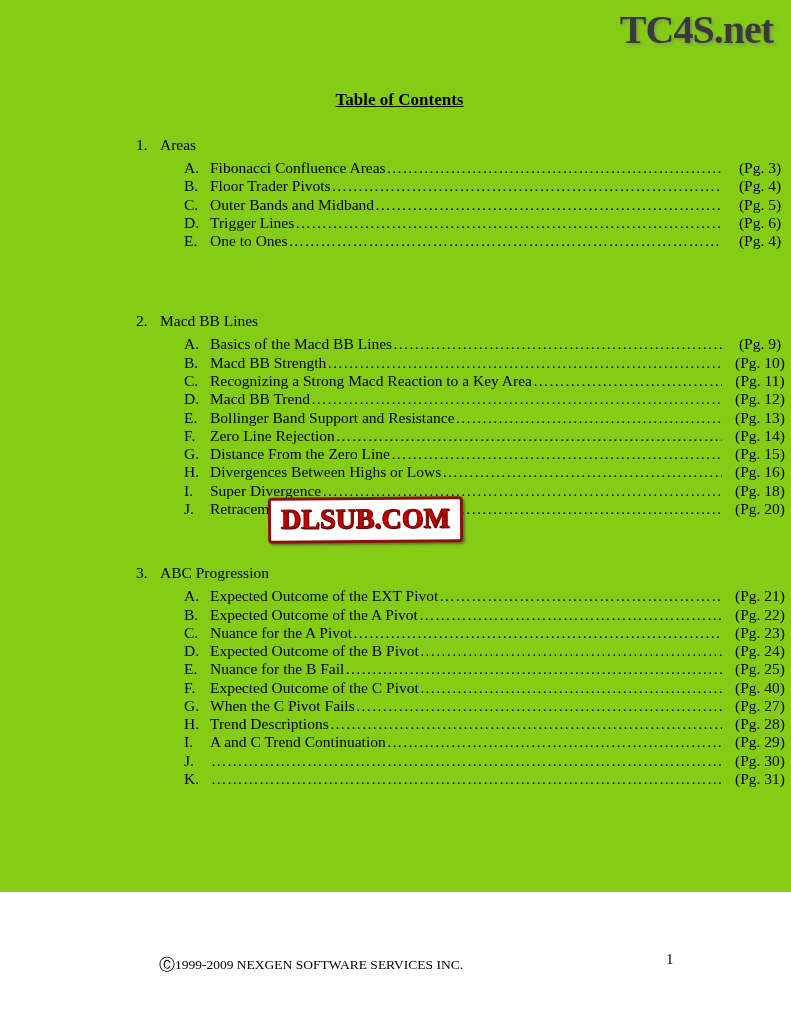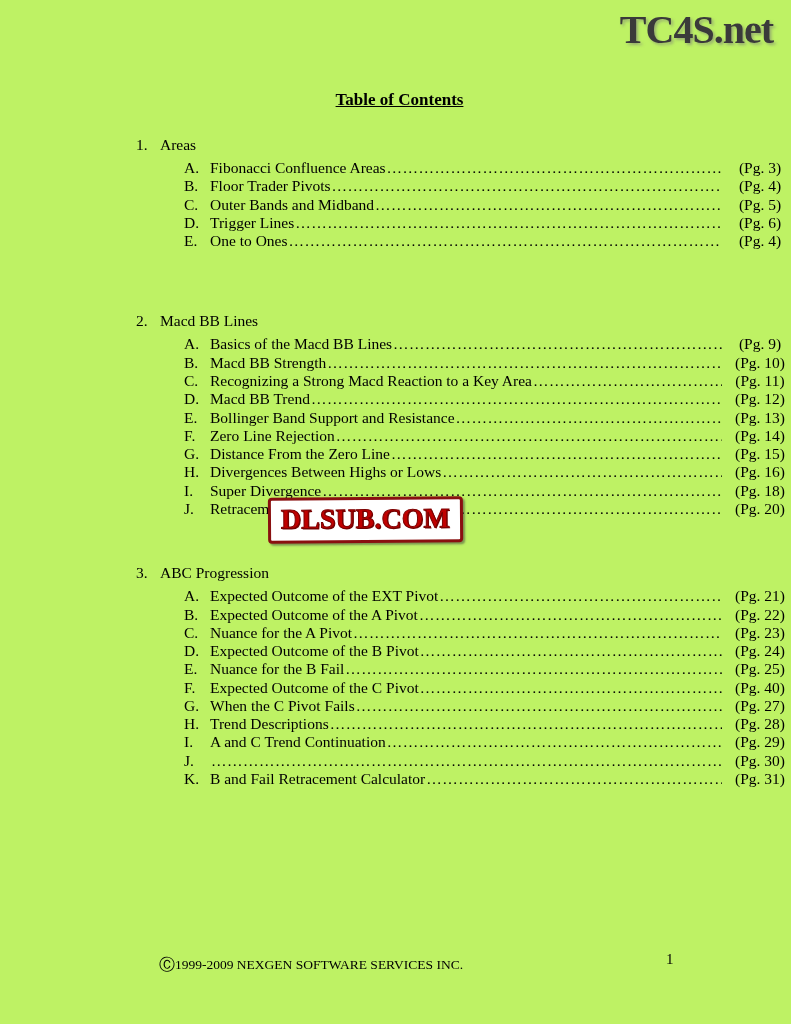--- a/index.html
+++ b/index.html
@@ -12,22 +12,22 @@
     height: 1024px;
     position: relative;
     font-family: "Liberation Serif", serif;
     color: #000000;
     overflow: hidden;
   }
   .page {
     position: absolute;
     left: 0; top: 0;
     width: 791px;
-    height: 1024px;
-    background: #bef264;
+    height: 892px;
+    background: #84cc16;
     text-decoration: underline;
   }
 
   
   .watermark-tc4s {
     position: absolute;
     right: 18px;
     top: 6px;
     font-family: "Liberation Serif", serif;
     font-weight: bold;
@@ -327,21 +327,20 @@
             <span class="entry-dots">……………………………………………………………………………………………………………</span>
             <span class="entry-page">(Pg. 29)</span>
           </div>
           <div class="entry">
             <span class="entry-letter">J.</span>
             <span class="entry-dots">……………………………………………………………………………………………………………</span>
             <span class="entry-page">(Pg. 30)</span>
           </div>
           <div class="entry">
             <span class="entry-letter">K.</span>
-            <span class="entry-text">B and Fail Retracement Calculator</span>
             <span class="entry-dots">……………………………………………………………………………………………………………</span>
             <span class="entry-page">(Pg. 31)</span>
           </div>
         </div>
       </div>
     </div>
 
   <div class="stamp">DLSUB.COM</div>
 
   <div class="footer-copy">

